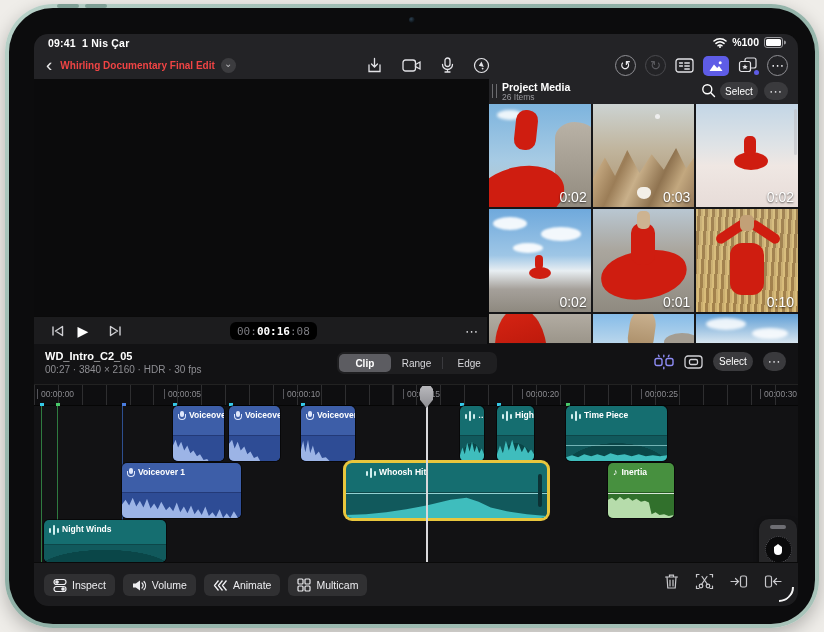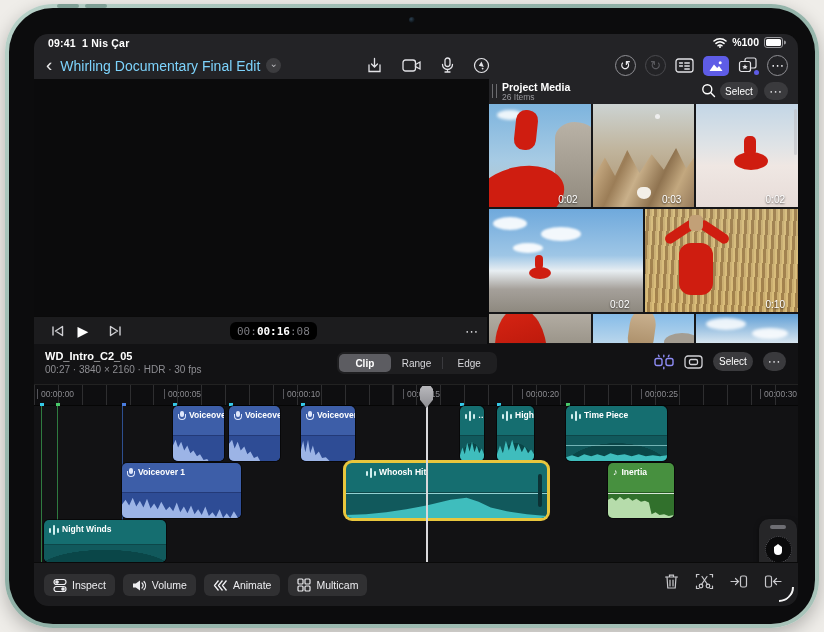--- a/index.html
+++ b/index.html
@@ -13,21 +13,21 @@
     background:radial-gradient(circle at 35% 35%,#2c4152,#0a0d10 70%);}
   .screen{position:absolute;left:25px;top:26px;width:764px;height:572px;border-radius:14px;background:#0b0b0c;overflow:hidden;}
 
   
   .topchrome{position:absolute;left:0;top:0;width:764px;height:45px;background:#232326;}
   .statusbar{position:absolute;left:0;top:2px;width:100%;height:16px;color:#fff;font-size:10.5px;font-weight:bold;}
   .status-left{position:absolute;left:14px;top:1px;letter-spacing:.2px;}
   .status-right{position:absolute;right:12px;top:0;display:flex;align-items:center;gap:5px;}
   .appbar{position:absolute;left:0;top:18px;width:100%;height:27px;display:flex;align-items:center;}
   .back{color:#e9e9ea;font-size:19px;margin:0 8px 2px 12px;line-height:1;}
-  .doc-title{color:#7dd3fc;font-size:14px;font-weight:normal;}
+  .doc-title{color:#ef4444;font-size:10px;font-weight:bold;}
   .chev-circle{width:15px;height:15px;border-radius:50%;background:#3c3c3f;color:#b9b9bd;font-size:10px;
     display:flex;align-items:center;justify-content:center;margin-left:6px;line-height:0;padding-bottom:3px;}
   .abar-center{position:absolute;left:332px;display:flex;gap:19px;align-items:center;}
   .abar-right{position:absolute;right:10px;display:flex;gap:9px;align-items:center;}
   .ring{width:21px;height:21px;border-radius:50%;border:1.5px solid #8f8f94;color:#ececf0;font-size:13px;
     display:flex;align-items:center;justify-content:center;line-height:0;}
   .ring.disabled{border-color:#4a4a4e;color:#59595e;}
   .photos-btn{width:26px;height:20px;border-radius:5px;background:#5e5ce6;display:flex;align-items:center;justify-content:center;}
   .fx-dot{position:absolute;right:-1px;bottom:-1px;width:5px;height:5px;border-radius:50%;background:#5e5ce6;}
 
@@ -81,21 +81,21 @@
   .m-sub{position:absolute;left:13px;top:13px;color:#98989d;font-size:8.5px;}
   .m-search{position:absolute;right:82px;top:4px;}
   .pill{background:#3a3a3d;color:#fff;border-radius:9px;font-size:10px;display:flex;align-items:center;justify-content:center;}
   .m-select{position:absolute;right:40px;top:3px;width:38px;height:18px;}
   .m-more{position:absolute;right:10px;top:3px;width:24px;height:18px;border-radius:9px;background:#3a3a3d;
     display:flex;align-items:center;justify-content:center;}
   .grid{position:absolute;left:0;top:25px;width:100%;height:240px;display:flex;flex-direction:column;gap:2px;}
   .grow{display:flex;gap:2px;}
   .cell{position:relative;flex:1;height:103px;overflow:hidden;background:#333;}
   .grow.partial .cell{height:29px;}
-  .dur{position:absolute;right:13px;bottom:2px;color:#fff;font-size:10px;text-shadow:0 1px 2px rgba(0,0,0,.7);}
+  .dur{position:absolute;right:4px;bottom:2px;color:#fff;font-size:14px;text-shadow:0 1px 2px rgba(0,0,0,.7);}
   .rfig{position:absolute;border-radius:50%;background:#cf1d10;}
   .scrollbar{position:absolute;right:1px;top:30px;width:3px;height:46px;border-radius:2px;background:rgba(190,190,195,.55);}
 
   
   .t1{background:linear-gradient(180deg,#7db4de 0%,#a7cbe4 55%,#bcc7c4 100%);}
   .t1 .rock{position:absolute;right:-8px;top:18px;width:44px;height:90px;border-radius:45% 55% 0 0/18% 22% 0 0;background:linear-gradient(180deg,#b9b2a6,#8f887c);}
   .t2{background:linear-gradient(180deg,#ccd3d2 0%,#c0b49c 45%,#a98d68 100%);}
   .t2 .rocks{position:absolute;left:0;bottom:0;width:100%;height:62px;
     background:linear-gradient(115deg,#c7ab83 10%,#9b7d57 30%,#c9b08a 45%,#8f7350 65%,#c3a87f 80%,#95795a 100%);
     clip-path:polygon(0 100%,0 55%,12% 20%,22% 50%,34% 8%,46% 45%,58% 15%,70% 40%,82% 5%,92% 38%,100% 20%,100% 100%);}
@@ -338,20 +338,26 @@
           </div>
           <div class="grow">
             <div class="cell t4">
               <span class="cloud" style="left:4px;top:8px;width:34px;height:13px"></span>
               <span class="cloud" style="left:52px;top:18px;width:40px;height:14px"></span>
               <span class="cloud" style="left:24px;top:34px;width:30px;height:10px"></span>
               <span class="rfig" style="left:40px;top:58px;width:22px;height:12px"></span>
               <span class="rfig" style="left:46px;top:46px;width:8px;height:14px;border-radius:4px"></span>
               <span class="dur">0:02</span>
             </div>
+            <div class="cell t5">
+              <span class="rfig" style="left:8px;top:42px;width:86px;height:48px;border-radius:55% 45% 60% 50%;transform:rotate(-6deg)"></span>
+              <span class="rfig" style="left:38px;top:14px;width:24px;height:42px;border-radius:10px"></span>
+              <span style="position:absolute;left:44px;top:2px;width:13px;height:18px;border-radius:5px;background:#cdb391"></span>
+              <span class="dur">0:01</span>
+            </div>
             <div class="cell t6">
               <span class="rfig" style="left:34px;top:34px;width:34px;height:52px;border-radius:12px"></span>
               <span class="rfig" style="left:18px;top:18px;width:34px;height:10px;border-radius:5px;transform:rotate(-34deg)"></span>
               <span class="rfig" style="left:52px;top:18px;width:34px;height:10px;border-radius:5px;transform:rotate(34deg)"></span>
               <span style="position:absolute;left:44px;top:6px;width:14px;height:16px;border-radius:5px;background:#c2a077"></span>
               <span class="dur">0:10</span>
             </div>
           </div>
           <div class="grow partial">
             <div class="cell t7">

